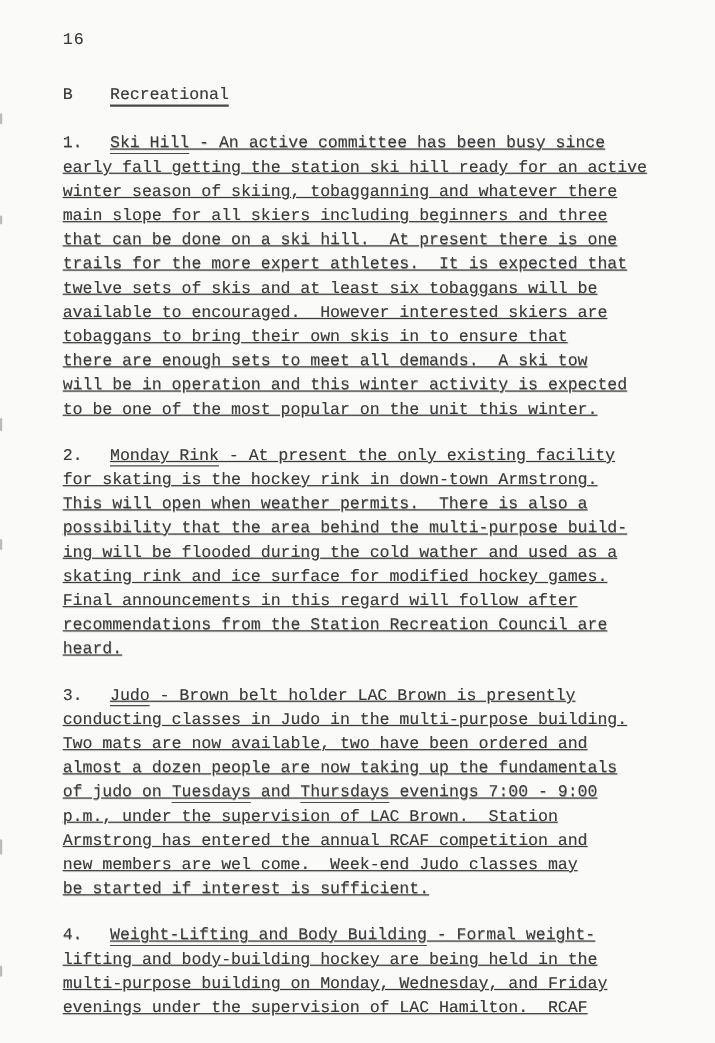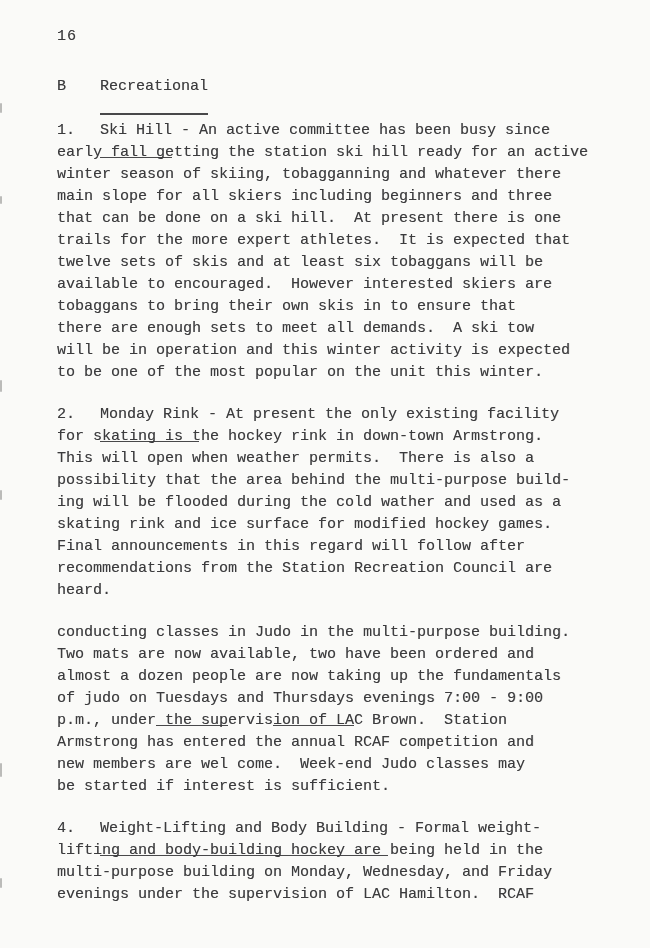--- a/index.html
+++ b/index.html
@@ -31,31 +31,32 @@
     line-height:22px;
     margin-bottom:22px;
     white-space:pre;
   }
   .hang{
     display:inline-block;
     width:43px;
   }
   .u{
     border-bottom:1.6px solid rgba(52,52,54,0.9);
-    padding-bottom:18px;
+    padding-bottom:0;
   }
   .section-heading .u{
     border-bottom-width:2.2px;
   }
   .paragraph{
     margin-bottom:20px;
   }
   .line{
     line-height:22px;
     white-space:pre;
+    text-decoration:underline;
   }
   .scan-artifact{
     position:absolute;
     left:0;
     width:2px;
     background:rgba(70,70,70,0.35);
     border-radius:1px;
   }
 </style>
 </head>
@@ -86,20 +87,21 @@
         <div class="line"><span>for skating is the hockey rink in down-town Armstrong.</span></div>
         <div class="line"><span>This will open when weather permits.  There is also a</span></div>
         <div class="line"><span>possibility that the area behind the multi-purpose build-</span></div>
         <div class="line"><span>ing will be flooded during the cold wather and used as a</span></div>
         <div class="line"><span>skating rink and ice surface for modified hockey games.</span></div>
         <div class="line"><span>Final announcements in this regard will follow after</span></div>
         <div class="line"><span>recommendations from the Station Recreation Council are</span></div>
         <div class="line"><span>heard.</span></div>
       </div>
       <div class="paragraph">
+        <div class="line"><span class="hang">3.</span><span class="u">Judo</span><span> - Brown belt holder LAC Brown is presently</span></div>
         <div class="line"><span>conducting classes in Judo in the multi-purpose building.</span></div>
         <div class="line"><span>Two mats are now available, two have been ordered and</span></div>
         <div class="line"><span>almost a dozen people are now taking up the fundamentals</span></div>
         <div class="line"><span>of judo on </span><span class="u">Tuesdays</span><span> and </span><span class="u">Thursdays</span><span> evenings 7:00 - 9:00</span></div>
         <div class="line"><span>p.m., under the supervision of LAC Brown.  Station</span></div>
         <div class="line"><span>Armstrong has entered the annual RCAF competition and</span></div>
         <div class="line"><span>new members are wel come.  Week-end Judo classes may</span></div>
         <div class="line"><span>be started if interest is sufficient.</span></div>
       </div>
       <div class="paragraph">

